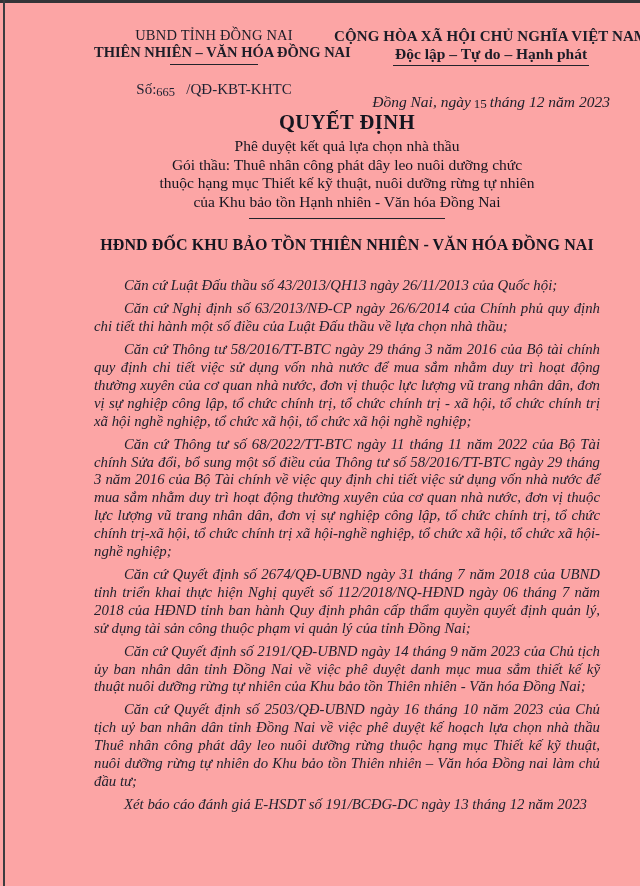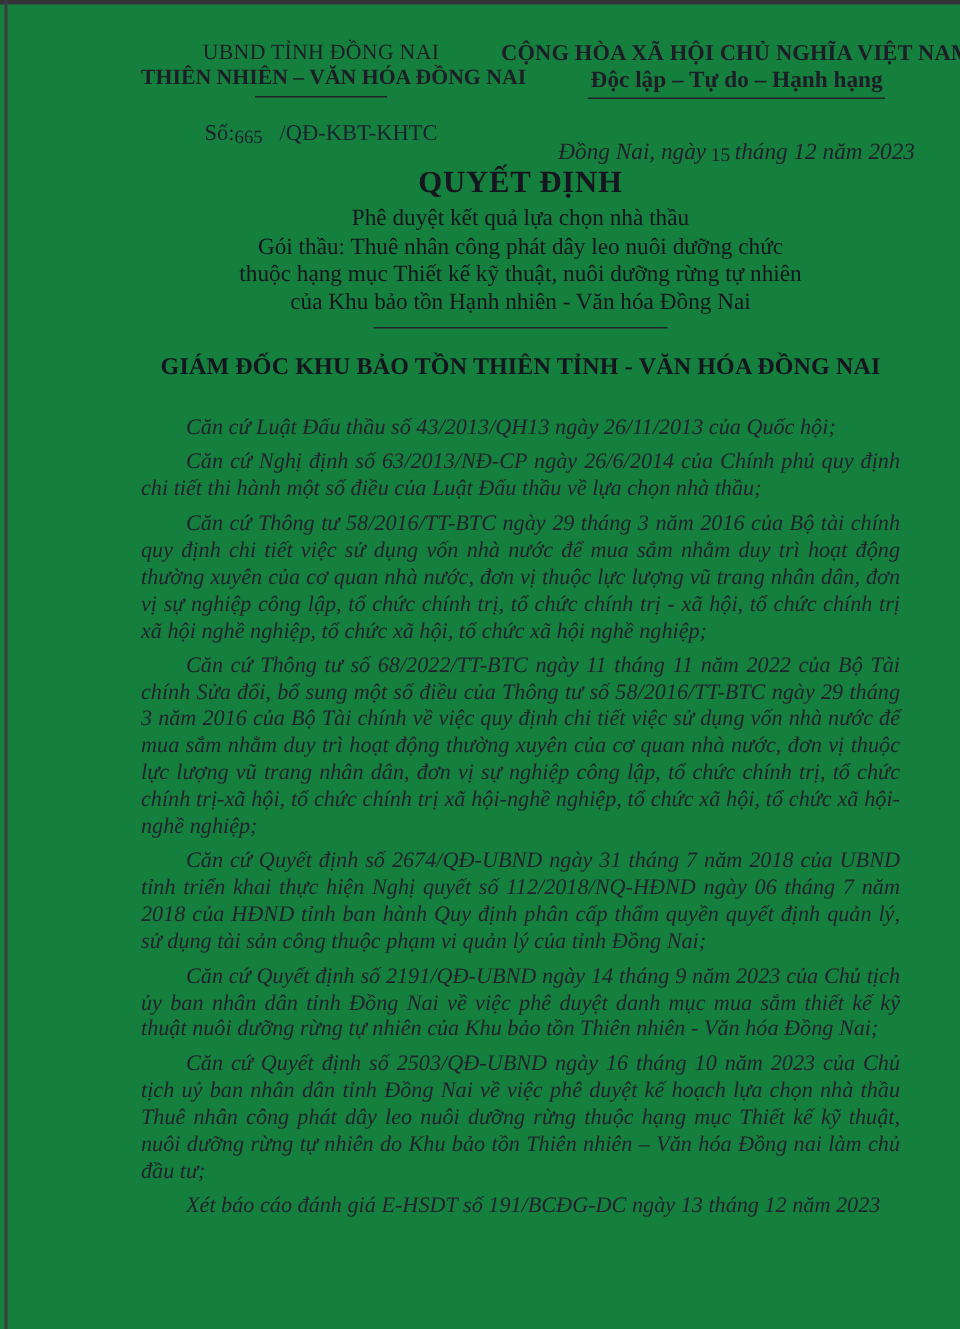--- a/index.html
+++ b/index.html
@@ -1,20 +1,20 @@
 <!DOCTYPE html>
 <html lang="vi"><head>
 <meta charset="utf-8">
 <style>
   html,body{margin:0;padding:0;background:#e9e9e9;}
   .page{
     position:relative;
     width:640px;height:886px;
     margin:0 auto;
-    background:#15803d;
+    background:#fca5a5;
     overflow:hidden;
     font-family:"Liberation Serif","DejaVu Serif",serif;
     color:#1d1d27;
   }
   
   .scan-top{position:absolute;top:0;left:0;right:0;height:3px;background:#343438;}
   .scan-left{position:absolute;top:0;bottom:0;left:3px;width:2px;background:#3c3c40;}
 
   .content{position:absolute;left:94px;top:27px;width:506px;}
 
@@ -76,33 +76,33 @@
     <div class="hdr">
       <div class="hdr-left">
         <div class="hl1">UBND TỈNH ĐỒNG NAI</div>
         <div class="hl3">THIÊN NHIÊN – VĂN HÓA ĐỒNG NAI</div>
         <div class="h-underline"></div>
         <div class="so-line"><span>Số:</span><span class="so-num">665</span>&nbsp;&nbsp;&nbsp;<span>/QĐ-KBT-KHTC</span></div>
       </div>
 
       <div class="hdr-right">
         <div class="hr1">CỘNG HÒA XÃ HỘI CHỦ NGHĨA VIỆT NAM</div>
-        <div><span class="hr2">Độc lập – Tự do – Hạnh hạng</span></div>
+        <div><span class="hr2">Độc lập – Tự do – Hạnh phát</span></div>
         <div class="date-line"><span>Đồng Nai, ngày</span><span class="date-day">15</span><span>tháng 12 năm 2023</span></div>
       </div>
     </div>
 
     <div class="title-block">
       <div class="t-main">QUYẾT ĐỊNH</div>
       <div class="t-sub first">Phê duyệt kết quả lựa chọn nhà thầu</div>
       <div class="t-sub">Gói thầu: Thuê nhân công phát dây leo nuôi dưỡng chức</div>
       <div class="t-sub">thuộc hạng mục Thiết kế kỹ thuật, nuôi dưỡng rừng tự nhiên</div>
       <div class="t-sub">của Khu bảo tồn Hạnh nhiên - Văn hóa Đồng Nai</div>
       <div class="t-rule"></div>
-      <div class="t-authority">GIÁM ĐỐC KHU BẢO TỒN THIÊN TỈNH - VĂN HÓA ĐỒNG NAI</div>
+      <div class="t-authority">HĐND ĐỐC KHU BẢO TỒN THIÊN NHIÊN - VĂN HÓA ĐỒNG NAI</div>
     </div>
 
     <div class="body-pars">
         <p>Căn cứ Luật Đấu thầu số 43/2013/QH13 ngày 26/11/2013 của Quốc hội;</p>
         <p>Căn cứ Nghị định số 63/2013/NĐ-CP ngày 26/6/2014 của Chính phủ quy định chi tiết thi hành một số điều của Luật Đấu thầu về lựa chọn nhà thầu;</p>
         <p>Căn cứ Thông tư 58/2016/TT-BTC ngày 29 tháng 3 năm 2016 của Bộ tài chính quy định chi tiết việc sử dụng vốn nhà nước để mua sắm nhằm duy trì hoạt động thường xuyên của cơ quan nhà nước, đơn vị thuộc lực lượng vũ trang nhân dân, đơn vị sự nghiệp công lập, tổ chức chính trị, tổ chức chính trị - xã hội, tổ chức chính trị xã hội nghề nghiệp, tổ chức xã hội, tổ chức xã hội nghề nghiệp;</p>
         <p>Căn cứ Thông tư số 68/2022/TT-BTC ngày 11 tháng 11 năm 2022 của Bộ Tài chính Sửa đổi, bổ sung một số điều của Thông tư số 58/2016/TT-BTC ngày 29 tháng 3 năm 2016 của Bộ Tài chính về việc quy định chi tiết việc sử dụng vốn nhà nước để mua sắm nhằm duy trì hoạt động thường xuyên của cơ quan nhà nước, đơn vị thuộc lực lượng vũ trang nhân dân, đơn vị sự nghiệp công lập, tổ chức chính trị, tổ chức chính trị-xã hội, tổ chức chính trị xã hội-nghề nghiệp, tổ chức xã hội, tổ chức xã hội-nghề nghiệp;</p>
         <p>Căn cứ Quyết định số 2674/QĐ-UBND ngày 31 tháng 7 năm 2018 của UBND tỉnh triển khai thực hiện Nghị quyết số 112/2018/NQ-HĐND ngày 06 tháng 7 năm 2018 của HĐND tỉnh ban hành Quy định phân cấp thẩm quyền quyết định quản lý, sử dụng tài sản công thuộc phạm vi quản lý của tỉnh Đồng Nai;</p>
         <p>Căn cứ Quyết định số 2191/QĐ-UBND ngày 14 tháng 9 năm 2023 của Chủ tịch ủy ban nhân dân tỉnh Đồng Nai về việc phê duyệt danh mục mua sắm thiết kế kỹ thuật nuôi dưỡng rừng tự nhiên của Khu bảo tồn Thiên nhiên - Văn hóa Đồng Nai;</p>
         <p>Căn cứ Quyết định số 2503/QĐ-UBND ngày 16 tháng 10 năm 2023 của Chủ tịch uỷ ban nhân dân tỉnh Đồng Nai về việc phê duyệt kế hoạch lựa chọn nhà thầu Thuê nhân công phát dây leo nuôi dưỡng rừng thuộc hạng mục Thiết kế kỹ thuật, nuôi dưỡng rừng tự nhiên do Khu bảo tồn Thiên nhiên – Văn hóa Đồng nai làm chủ đầu tư;</p>

